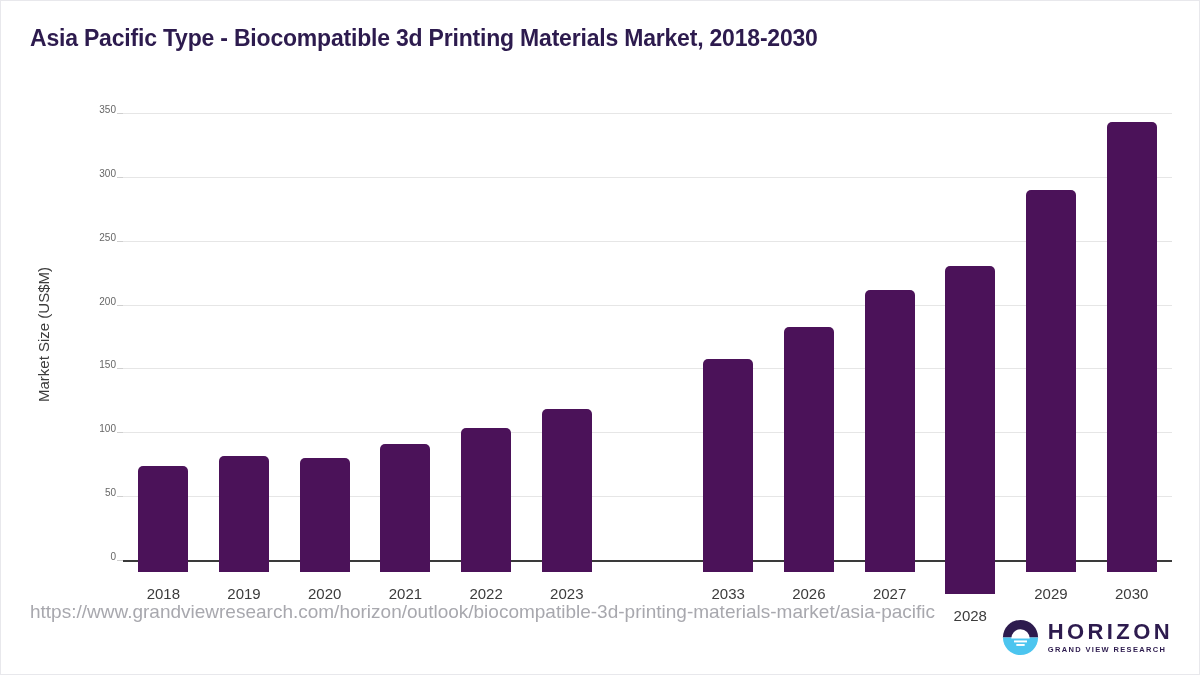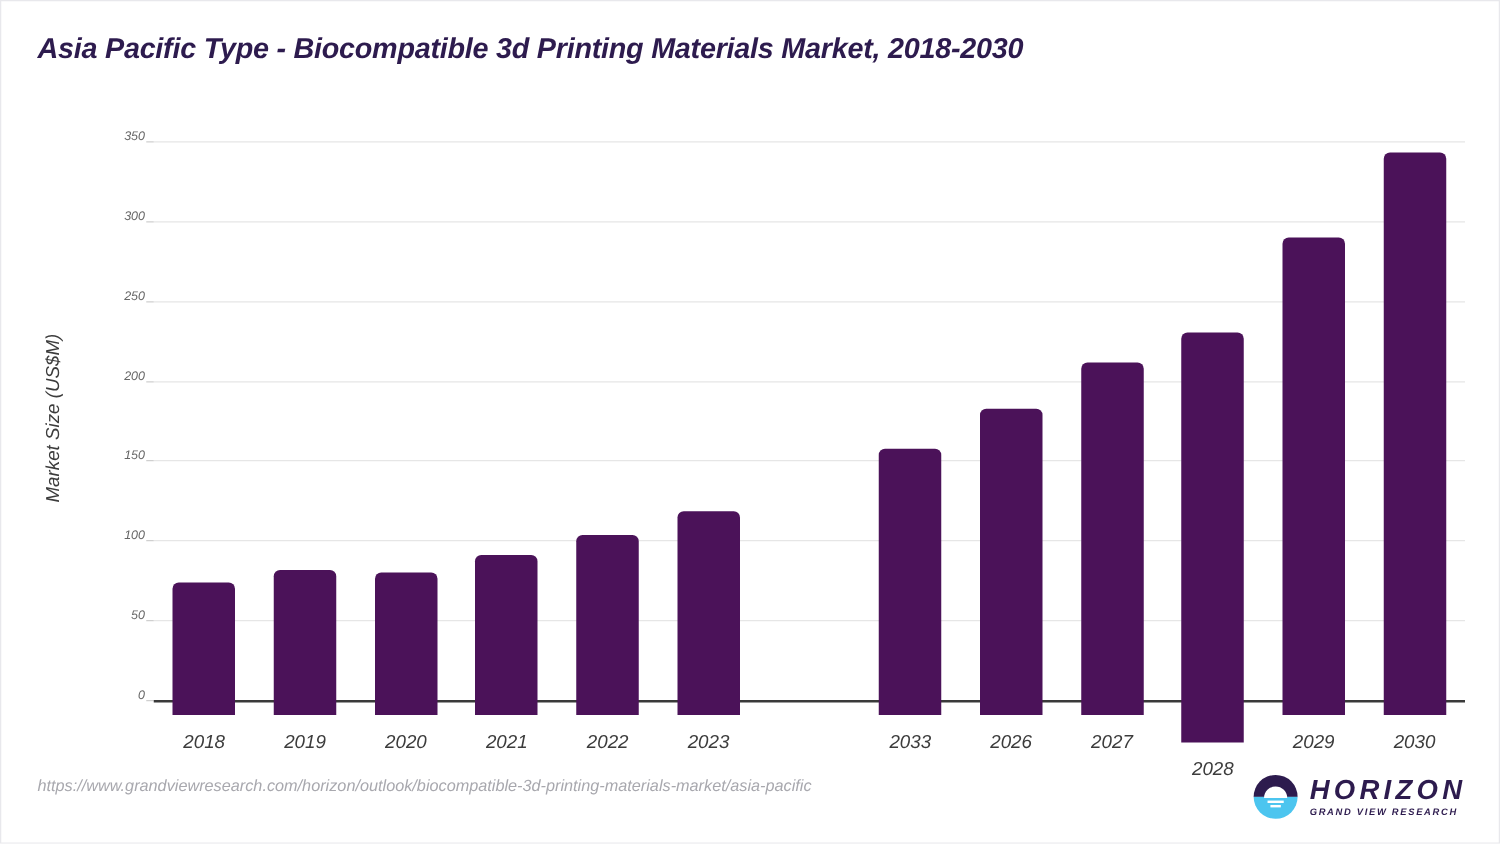--- a/index.html
+++ b/index.html
@@ -11,21 +11,20 @@
     font-family: "Liberation Sans", sans-serif;
   }
   .screenshot {
     position: relative;
     width: 1200px;
     height: 675px;
     background: #ffffff;
     border: 1px solid #e8e8ec;
     box-sizing: border-box;
     overflow: hidden;
-    font-style: italic;
   }
   .chart-title {
     position: absolute;
     left: 29px;
     top: 24px;
     font-size: 23px;
     font-weight: bold;
     color: #2d1b4e;
     letter-spacing: -0.2px;
     white-space: nowrap;
@@ -118,24 +117,23 @@
     font-size: 15px;
     color: #3c3c3c;
     white-space: nowrap;
   }
 
   
   .footer-url {
     position: absolute;
     left: 29px;
     top: 600px;
-    font-size: 13px;
+    font-size: 19px;
     color: #a8a8ae;
     white-space: nowrap;
-    margin-top: 20px;
   }
   .logo {
     position: absolute;
     right: 26px;
     top: 618px;
     display: flex;
     align-items: center;
     gap: 9px;
   }
   .logo-mark {

